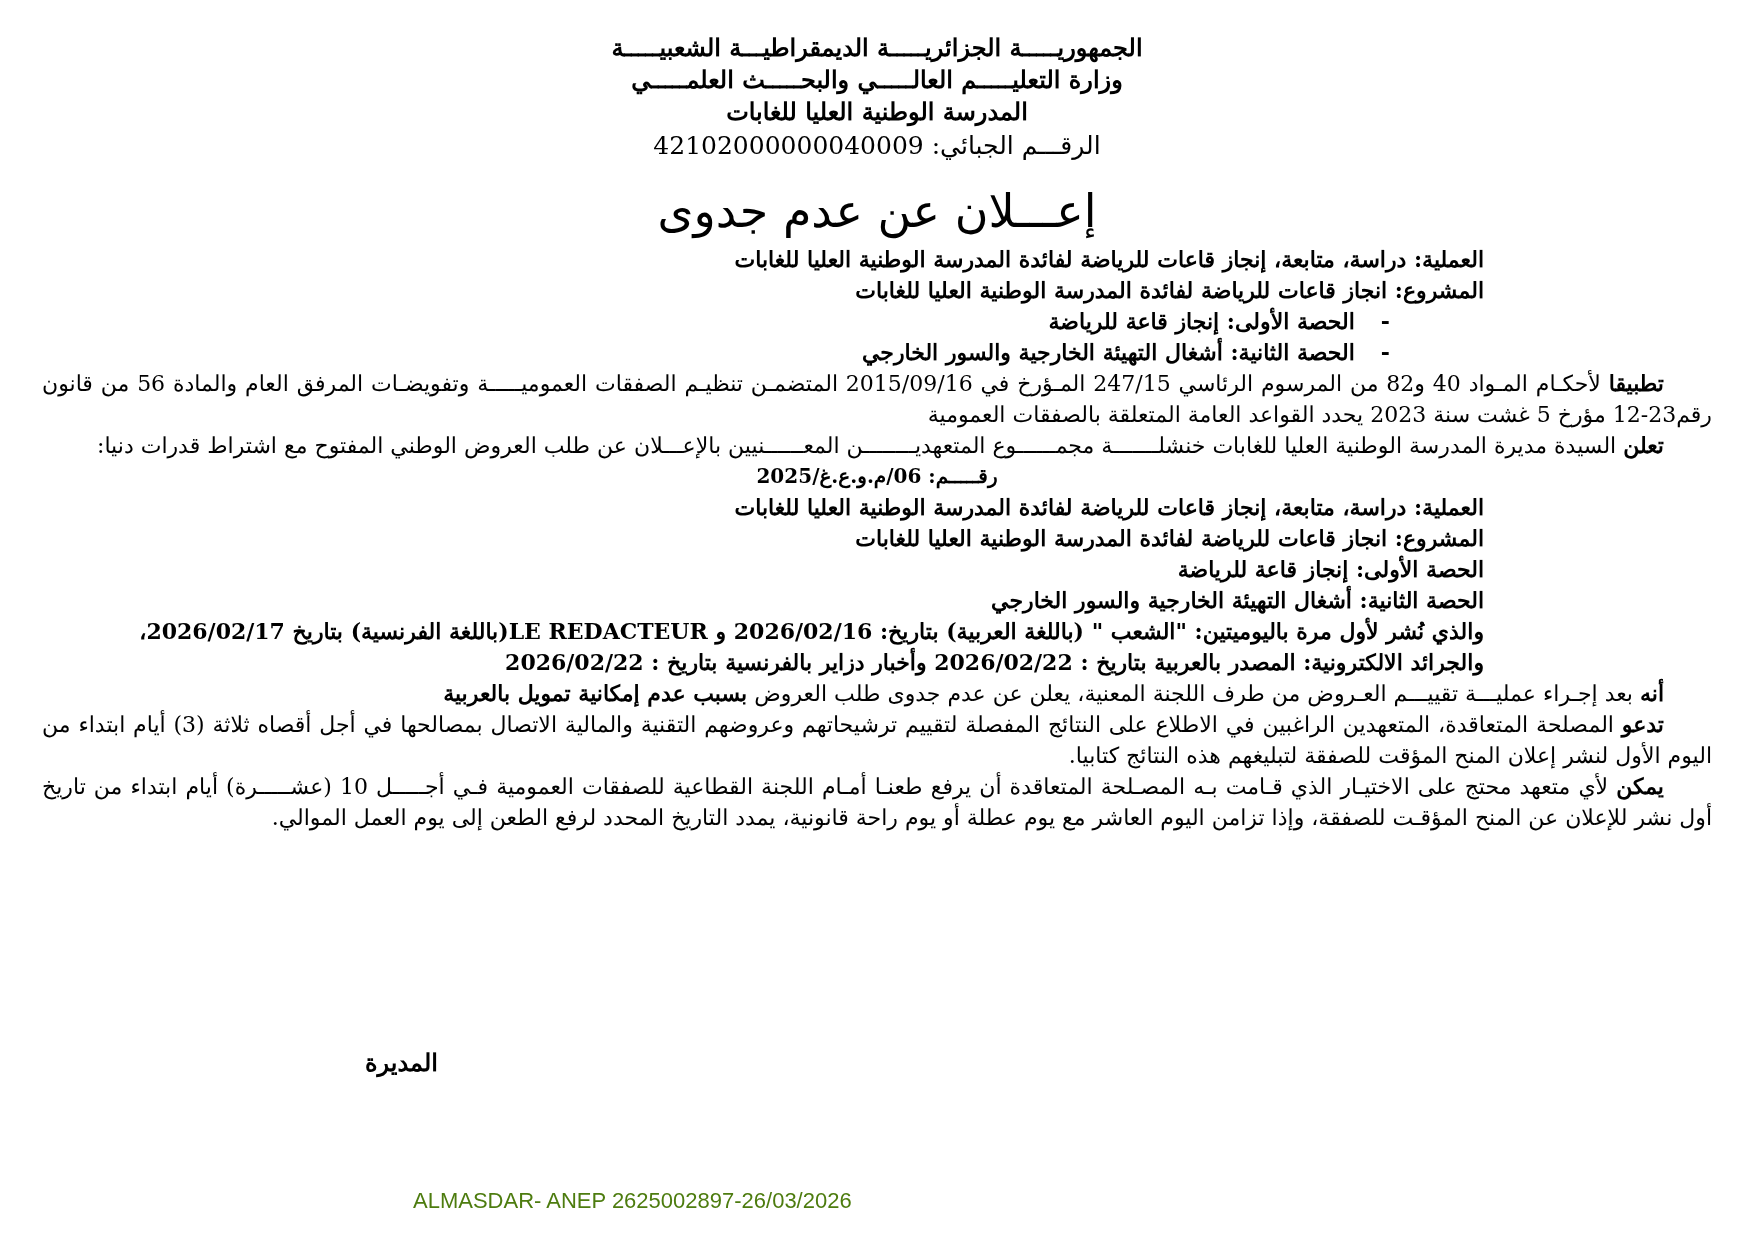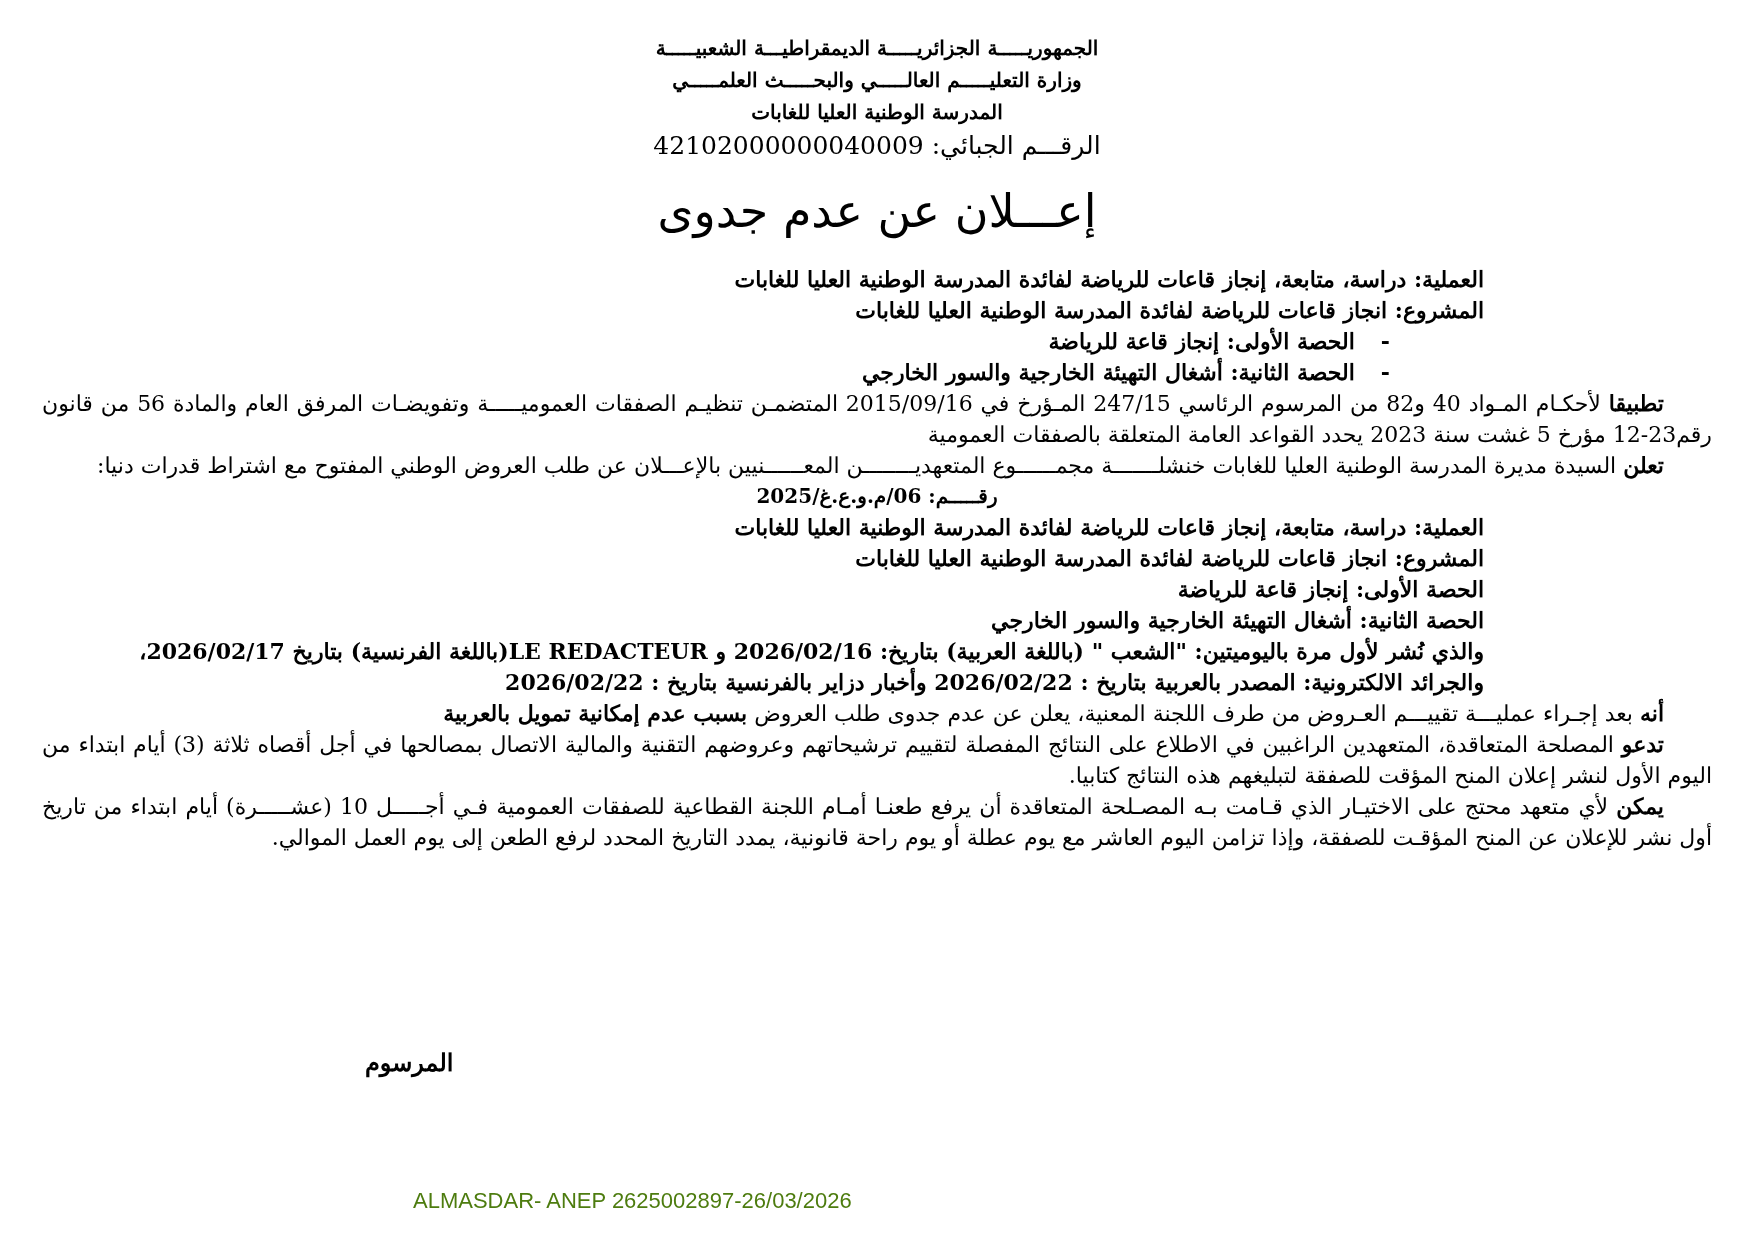--- a/index.html
+++ b/index.html
@@ -12,21 +12,21 @@
     overflow: hidden;
     font-family: "DejaVu Serif", "Liberation Serif", serif;
     box-sizing: border-box;
     padding-top: 32px;
   }
   .rtl { direction: rtl; unicode-bidi: embed; }
 
   .header-block { text-align: center; }
   .header-line {
     font-weight: bold;
-    font-size: 20px;
+    font-size: 24px;
     line-height: 32px;
   }
   .tax-line {
     font-weight: normal;
     font-size: 25px;
     line-height: 36px;
   }
 
   .notice-title {
     text-align: center;
@@ -37,21 +37,21 @@
   }
   .notice-subtitle {
     text-align: center;
     font-size: 25px;
     line-height: 32px;
     font-weight: bold;
     margin-top: 4px;
   }
 
   .body-block {
-    margin-top: 24px;
+    margin-top: 4px;
     padding: 0 42px;
     font-size: 22px;
     line-height: 31px;
   }
   .label-line {
     font-weight: bold;
     padding-right: 228px;
     text-align: right;
   }
   .lot-line-dashed {
@@ -126,17 +126,17 @@
     <div class="label-line">والجرائد الالكترونية: المصدر بالعربية بتاريخ : 2026/02/22 وأخبار دزاير بالفرنسية بتاريخ : 2026/02/22</div>
 
     <p class="para"><b>أنه</b><span> بعد إجـراء عمليـــة تقييـــم العـروض من طرف اللجنة المعنية، يعلن عن عدم جدوى طلب العروض </span><b>بسبب عدم إمكانية تمويل بالعربية</b></p>
 
     <p class="para"><b>تدعو</b><span> المصلحة المتعاقدة، المتعهدين الراغبين في الاطلاع على النتائج المفصلة لتقييم ترشيحاتهم وعروضهم التقنية والمالية الاتصال بمصالحها في أجل أقصاه ثلاثة (3) أيام ابتداء من اليوم الأول لنشر إعلان المنح المؤقت للصفقة لتبليغهم هذه النتائج كتابيا.</span></p>
 
     <p class="para"><b>يمكن</b><span> لأي متعهد محتج على الاختيـار الذي قـامت بـه المصـلحة المتعاقدة أن يرفع طعنـا أمـام اللجنة القطاعية للصفقات العمومية فـي أجـــــل 10 (عشـــــرة) أيام ابتداء من تاريخ أول نشر للإعلان عن المنح المؤقـت للصفقة، وإذا تزامن اليوم العاشر مع يوم عطلة أو يوم راحة قانونية، يمدد التاريخ المحدد لرفع الطعن إلى يوم العمل الموالي.</span></p>
 
   </div>
 
-  <div class="signature">المرسوم</div>
+  <div class="signature">المديرة</div>
 
   <div class="anep-footer">ALMASDAR- ANEP 2625002897-26/03/2026</div>
 
 </div>
 
 </body></html>

